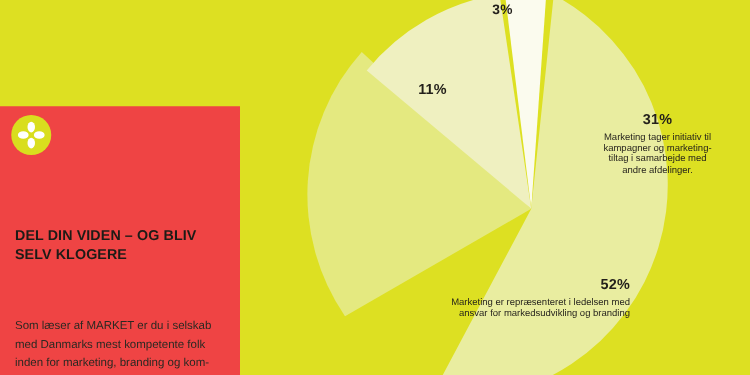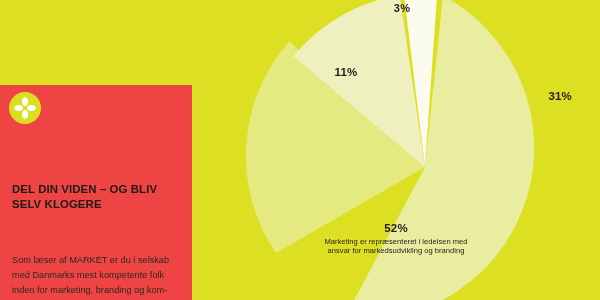--- a/index.html
+++ b/index.html
@@ -55,29 +55,29 @@
   }
   #label-3 .pct { font-size: 11px; }
 
   #label-11 {
     left: 298px;
     top: 26px;
     width: 96px;
     margin-top: 40px;
   }
   #label-31 {
-    left: 440px;
+    left: 460px;
     top: 90px;
     width: 132px;
-    text-align: right;
   }
   #label-52 {
     left: 288px;
     top: 222px;
     width: 216px;
+    text-align: right;
   }
 
   
   #info-card {
     position: absolute;
     left: 0;
     top: 85px;
     width: 192px;
     height: 215px;
     background: #eaea86;
@@ -141,20 +141,24 @@
     <span class="pct">3%</span>
     <span class="desc"></span>
   </div>
 
   <div class="pie-label" id="label-11">
     <span class="pct">11%</span>
   </div>
 
   <div class="pie-label" id="label-31">
     <span class="pct">31%</span>
+    <span class="desc">Marketing tager initiativ til
+kampagner og marketing-
+tiltag i samarbejde med
+andre afdelinger.</span>
   </div>
 
   <div class="pie-label" id="label-52">
     <span class="pct">52%</span>
     <span class="desc">Marketing er repræsenteret i ledelsen med
 ansvar for markedsudvikling og branding</span>
   </div>
 
   <div id="info-card" style="background: #ef4444;">
 

